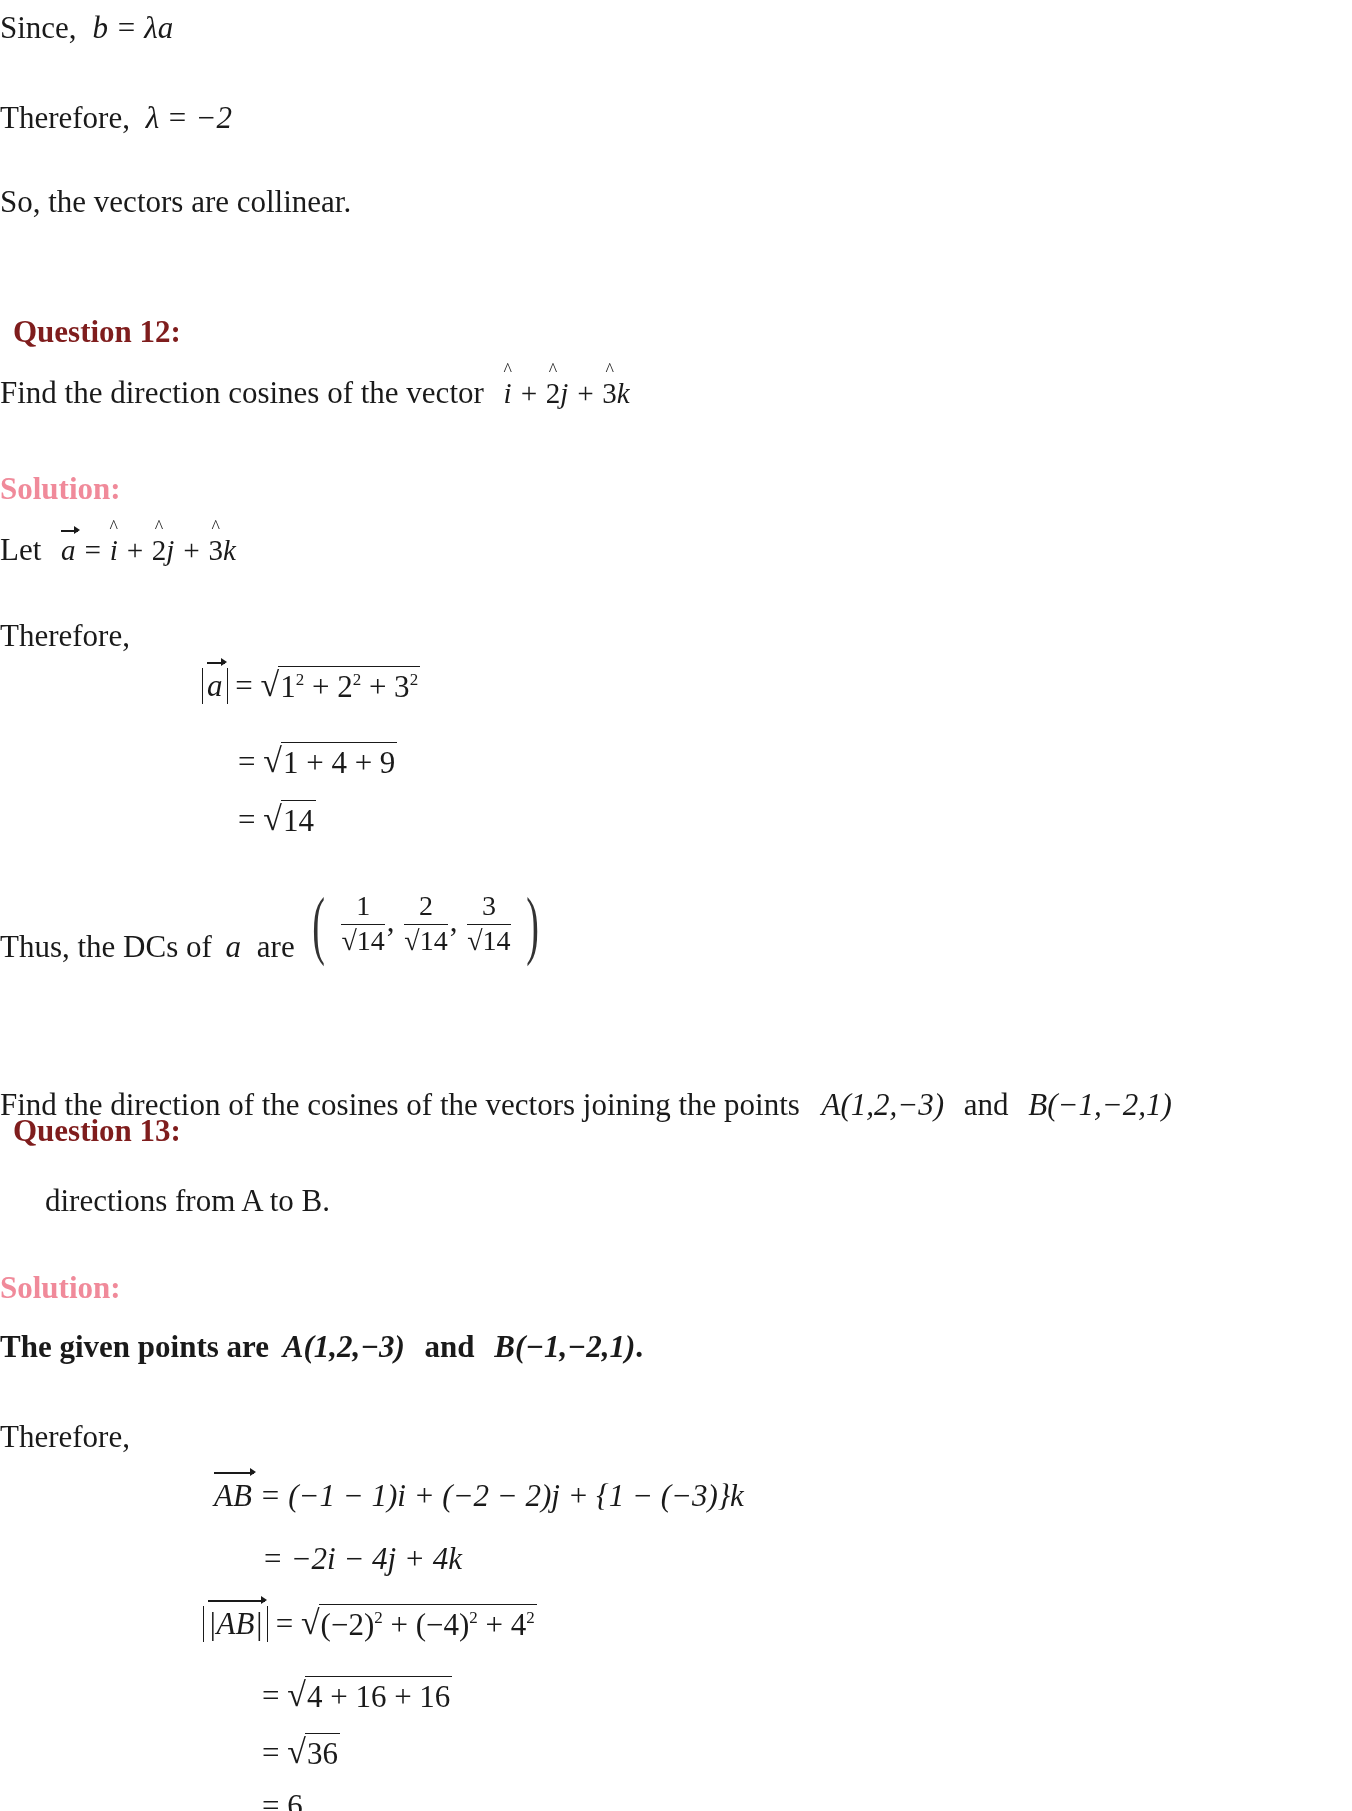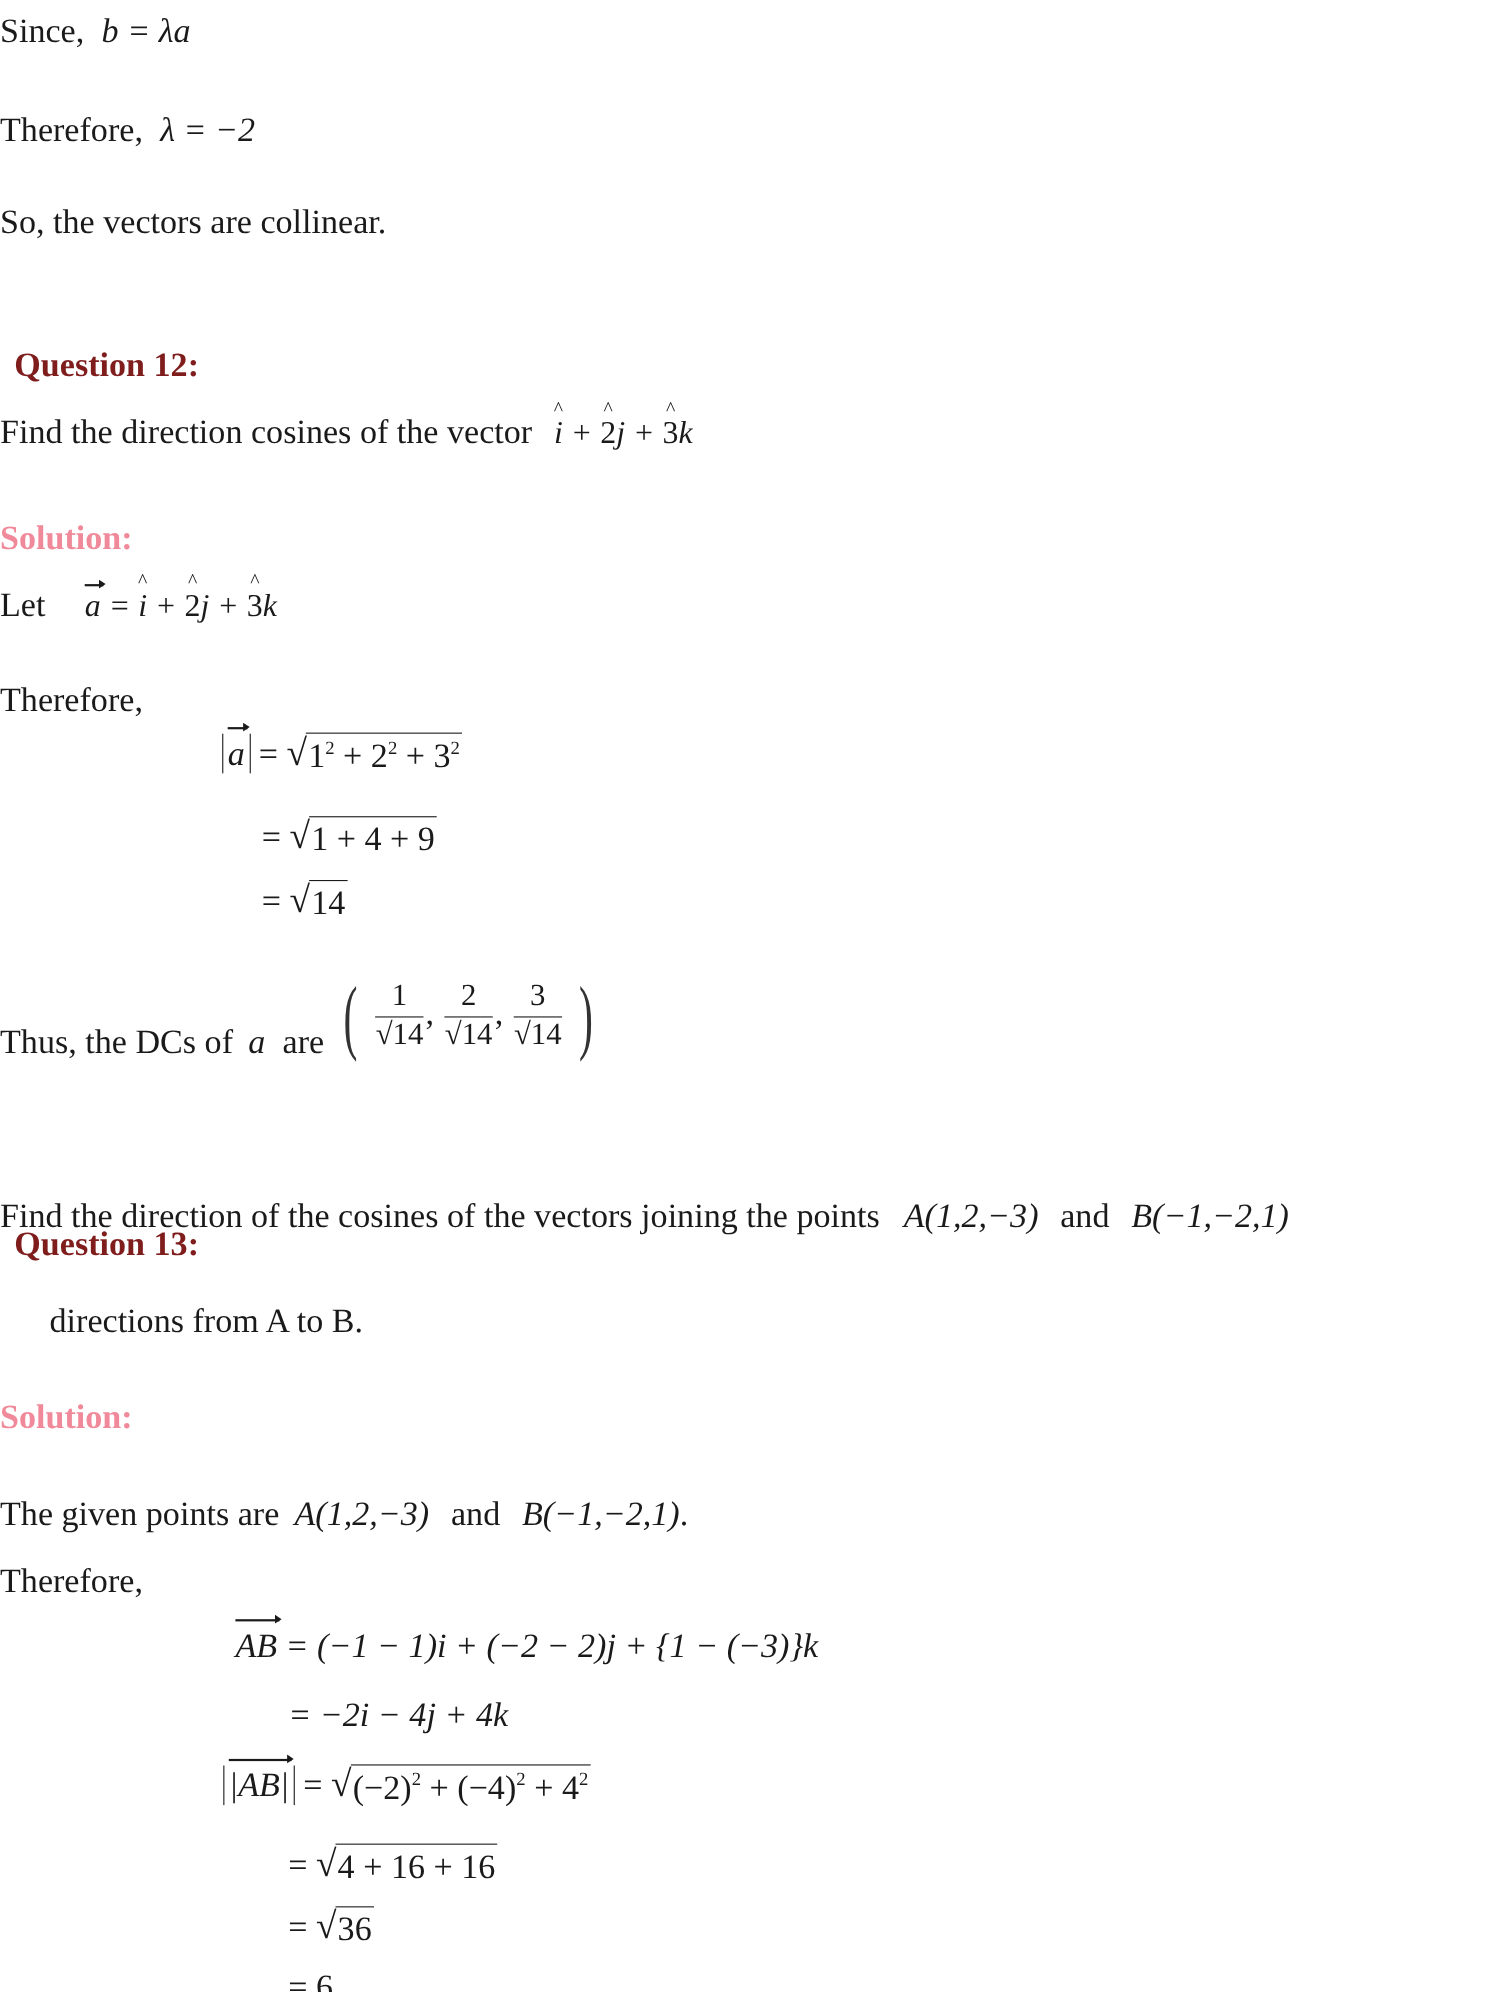--- a/index.html
+++ b/index.html
@@ -43,21 +43,21 @@
 <div class="line" style="top:377px;">
   <span>Find the direction cosines of the vector</span>
   <span class="math" style="margin-left:12px; font-size:29px;">
     <span class="hat">i</span> + <span class="hat up">2</span><span>j</span> + <span class="hat up">3</span><span>k</span>
   </span>
 </div>
 
 <div class="line s-heading" style="top:473px;">Solution:</div>
 <div class="line" style="top:534px;">
   <span>Let</span>
-  <span class="math" style="margin-left:28px; font-size:29px;">
+  <span class="math" style="margin-left:12px; font-size:29px;">
     <span class="vec">a</span> = <span class="hat">i</span> + <span class="hat up">2</span>j + <span class="hat up">3</span>k
   </span>
 </div>
 <div class="line" style="top:620px;">Therefore,</div>
 
 <div class="eq-block" style="left:202px; top:666px;">
   <span class="abs math"><span class="vec">a</span></span>
   <span> = </span>
   <span class="sqrt">
       <span class="rad">√</span>
@@ -100,21 +100,21 @@
 <div class="line q-heading" style="top:1078px;margin-top:37px;">Question 13:</div>
 <div class="line" style="top:1089px;">
   <span>Find the direction of the cosines of the vectors joining the points</span>
   <span class="math" style="margin-left:14px;">A(1,2,−3)</span>
   <span style="margin-left:12px;">and</span>
   <span class="math" style="margin-left:12px;">B(−1,−2,1)</span>
 </div>
 <div class="line" style="top:1185px;margin-left:45px;">directions from A to B.</div>
 
 <div class="line s-heading" style="top:1272px;">Solution:</div>
-<div class="line" style="top:1360px;">
+<div class="line" style="top:1331px;font-weight:bold;">
   <span>The given points are</span>
   <span class="math" style="margin-left:6px;">A(1,2,−3)</span>
   <span style="margin-left:12px;">and</span>
   <span class="math" style="margin-left:12px;">B(−1,−2,1)</span><span>.</span>
 </div>
 <div class="line" style="top:1421px;">Therefore,</div>
 
 <div class="eq-block" style="left:214px; top:1478px;text-align:right;">
   <span class="math vec">AB</span>
   <span class="math">= (−1 − 1)i + (−2 − 2)j + {1 − (−3)}k</span>

